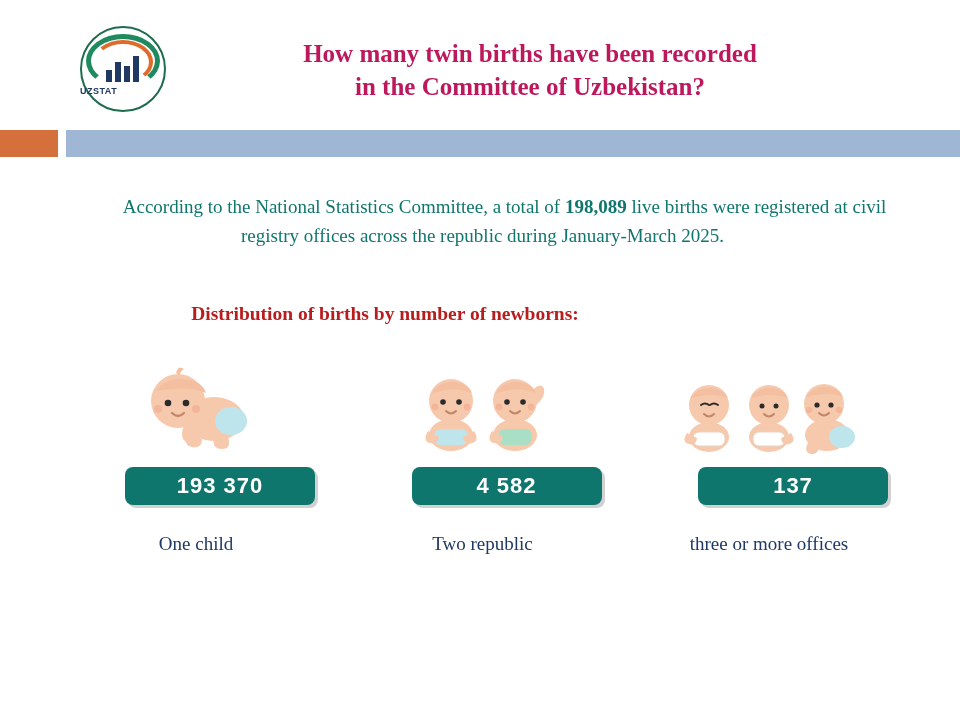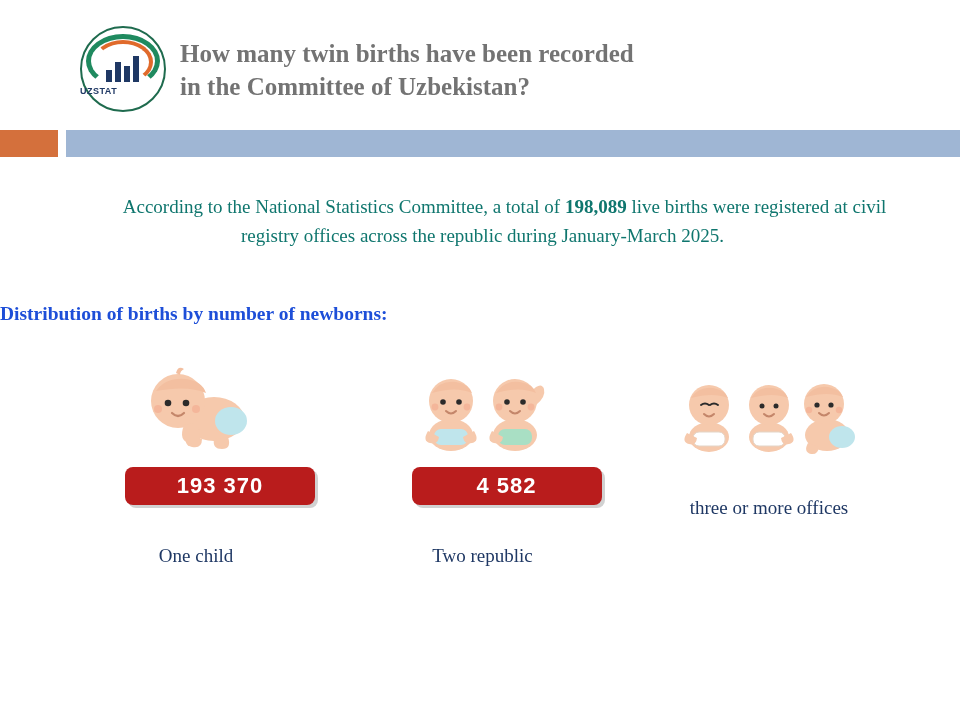--- a/index.html
+++ b/index.html
@@ -84,24 +84,25 @@
     font-weight: bold;
     letter-spacing: 0.5px;
     color: #1F3864;
   }
 
   .title {
     position: absolute;
     left: 180px;
     top: 38px;
     width: 700px;
+    text-align: center;
     font-size: 25px;
     font-weight: bold;
     line-height: 1.3;
-    color: #737373;
+    color: #be185d;
   }
   .title-line { display: block; }
 
   
   .band {
     position: absolute;
     left: 0;
     top: 130px;
     width: 960px;
     height: 27px;
@@ -132,24 +133,24 @@
     text-align: center;
   }
   .lead b { font-weight: bold; }
 
   
   .subtitle {
     position: absolute;
     left: 0;
     top: 303px;
     width: 770px;
-    text-align: left;
+    text-align: center;
     font-size: 19.5px;
     font-weight: bold;
-    color: #1d4ed8;
+    color: #b91c1c;
   }
 
   
   .groups {
     position: absolute;
     left: 60px;
     top: 352px;
     width: 845px;
     display: flex;
     justify-content: space-between;
@@ -165,35 +166,35 @@
     width: 100%;
     display: flex;
     align-items: flex-end;
     justify-content: center;
     gap: 2px;
   }
   .pill {
     margin-top: 10px;
     width: 190px;
     height: 38px;
-    background: #b91c1c;
+    background: #0f766e;
     border-radius: 8px;
     box-shadow: 3px 3px 0 rgba(0,0,0,0.18);
     display: flex;
     align-items: center;
     justify-content: center;
     color: #ffffff;
     font-family: "Liberation Sans", sans-serif;
     font-size: 22px;
     font-weight: bold;
     letter-spacing: 1px;
     margin-left: 48px;
   }
   .caption {
-    margin-top: 40px;
+    margin-top: 28px;
     font-size: 19px;
     color: #1F3864;
   }
 
   
   .baby-one   { width: 120px; height: 100px; }
   .baby-two   { width: 62px;  height: 86px; }
   .baby-three { width: 58px;  height: 80px; }
 </style>
 </head>
@@ -316,16 +317,17 @@
         <path d="M8 66 q-5 9 3 11 q7 1 8 -7 z" fill="#F6C9AC"></path>
         <circle cx="24" cy="27" r="20" fill="#F6C9AC"></circle>
         <path d="M6 20 q8 -12 22 -10 q12 2 15 10 q-15 -6 -37 0 z" fill="#F3BFA0"></path>
         <circle cx="17" cy="28" r="2.6" fill="#2B2B2B"></circle>
         <circle cx="31" cy="28" r="2.6" fill="#2B2B2B"></circle>
         <path d="M19 36 q5 5 10 0" stroke="#C4866A" stroke-width="2" fill="none" stroke-linecap="round"></path>
         <circle cx="9" cy="33" r="3.2" fill="#F2A58C" opacity="0.55"></circle>
         <circle cx="39" cy="33" r="3.2" fill="#F2A58C" opacity="0.55"></circle>
       </svg>
     </div>
+    <div class="pill">137</div>
     <div class="caption">three or more offices</div>
   </div>
 
 </div>
 
 </body></html>

